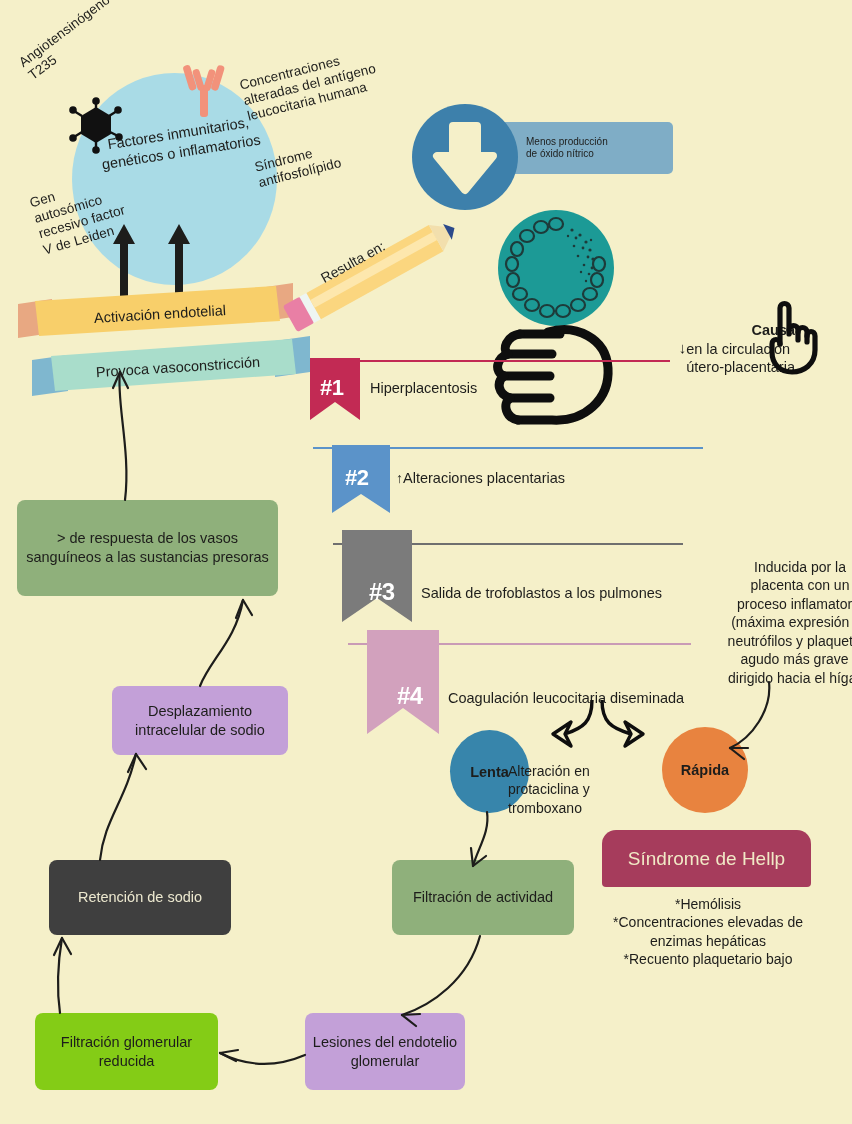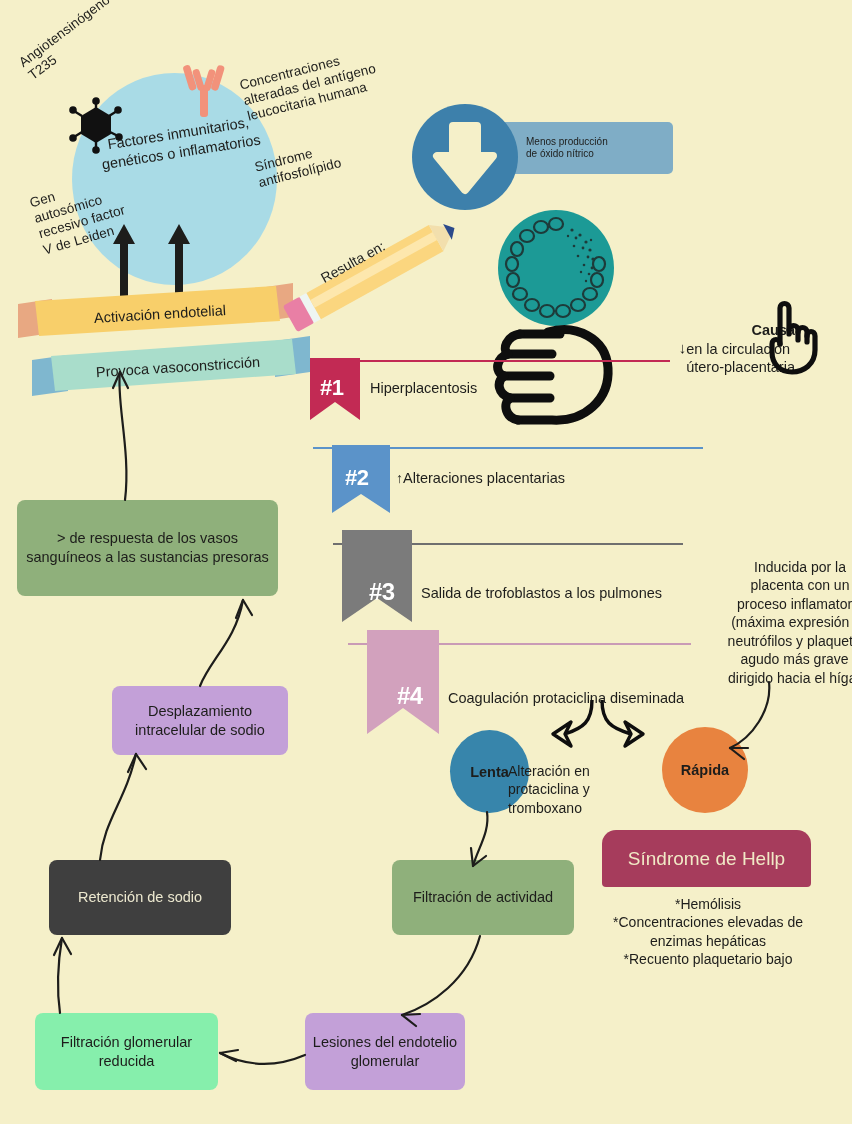--- a/index.html
+++ b/index.html
@@ -316,32 +316,32 @@
     <div class="num" style="left:36px;top:48px;font-size:24px;">#3</div>
     <div class="cap" style="left:88px;top:55px;">Salida de trofoblastos a los pulmones</div>
   </div>
 
   <div class="flag" style="left:348px;top:630px;width:343px;height:105px;">
     <div class="rule" style="left:0;top:13px;width:343px;background:#c99bb6;"></div>
     <svg class="pennant" style="left:19px;top:0;" width="72" height="104" viewBox="0 0 72 104">
       <polygon points="0,0 72,0 72,104 36,78 0,104" fill="#d2a1bd"></polygon>
     </svg>
     <div class="num" style="left:49px;top:52px;font-size:24px;">#4</div>
-    <div class="cap" style="left:100px;top:60px;">Coagulación protaciclina diseminada</div>
+    <div class="cap" style="left:100px;top:60px;">Coagulación leucocitaria diseminada</div>
   </div>
 
   <div class="box" style="left:17px;top:500px;width:261px;height:96px;background:#8fb07b;white-space:pre;">&gt; de respuesta de los vasos
 sanguíneos a las sustancias presoras</div>
 
   <div class="box" style="left:112px;top:686px;width:176px;height:69px;background:#c3a0d8;white-space:pre;">Desplazamiento
 intracelular de sodio</div>
 
   <div class="box" style="left:49px;top:860px;width:182px;height:75px;background:#3f3f3f;color:#ece8cf;white-space:pre;">Retención de sodio</div>
 
-  <div class="box" style="left:35px;top:1013px;width:183px;height:77px;background:#86efac;white-space:pre;">Filtración glomerular
+  <div class="box" style="left:35px;top:1013px;width:183px;height:77px;background:#84cc16;white-space:pre;">Filtración glomerular
 reducida</div>
 
   <div class="box" style="left:305px;top:1013px;width:160px;height:77px;background:#c3a0d8;white-space:pre;">Lesiones del endotelio
 glomerular</div>
 
   <div class="box" style="left:392px;top:860px;width:182px;height:75px;background:#8fb07b;white-space:pre;">Filtración de actividad</div>
 
   <div class="circ" style="left:450px;top:730px;width:79px;height:83px;background:#3785ab;">Lenta</div>
 
   <div class="circ" style="left:662px;top:727px;width:86px;height:86px;background:#e8833f;">Rápida</div>

